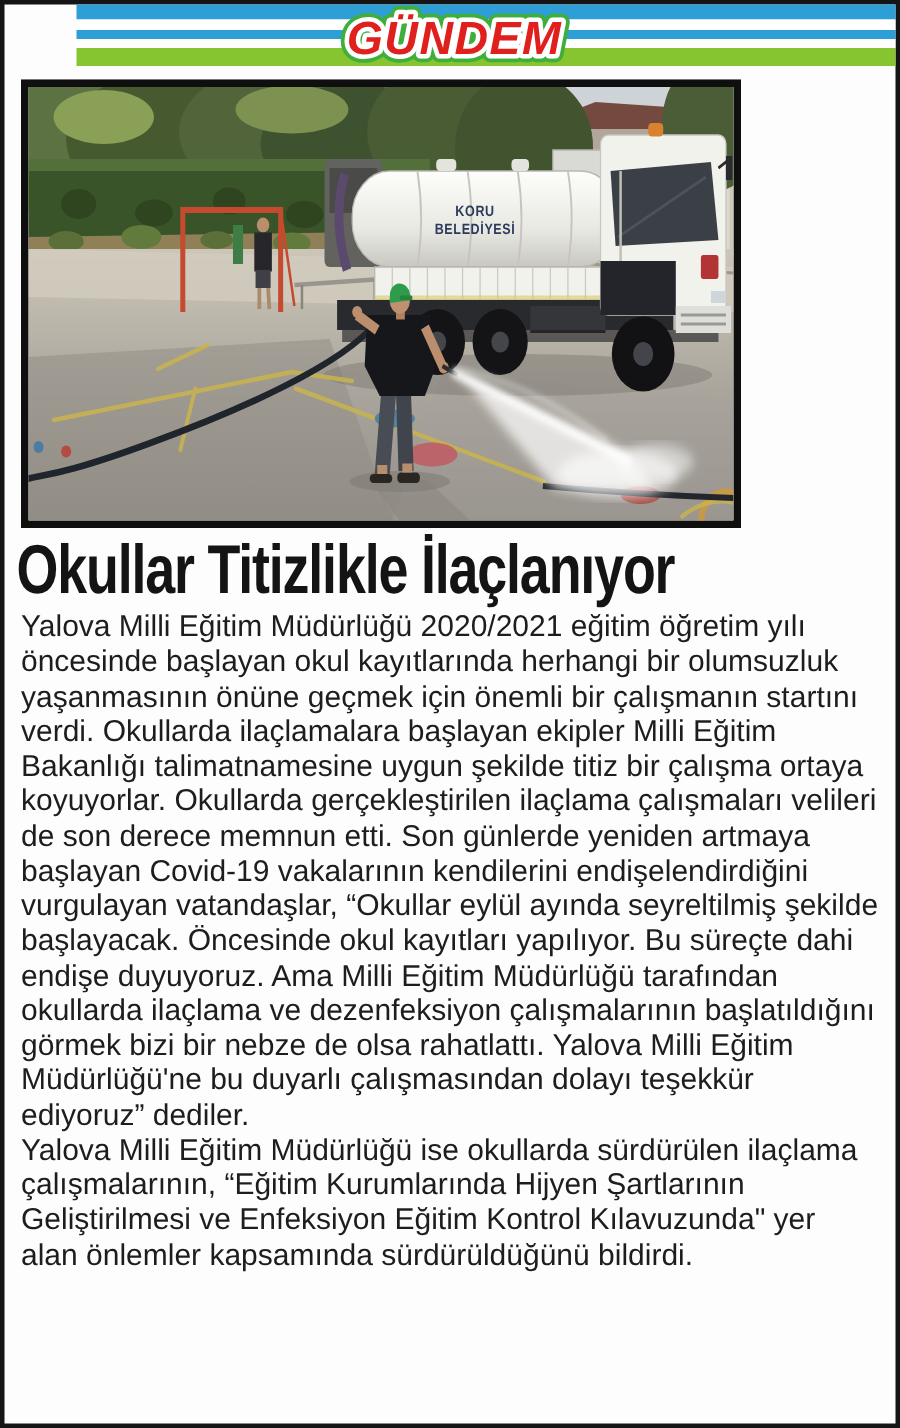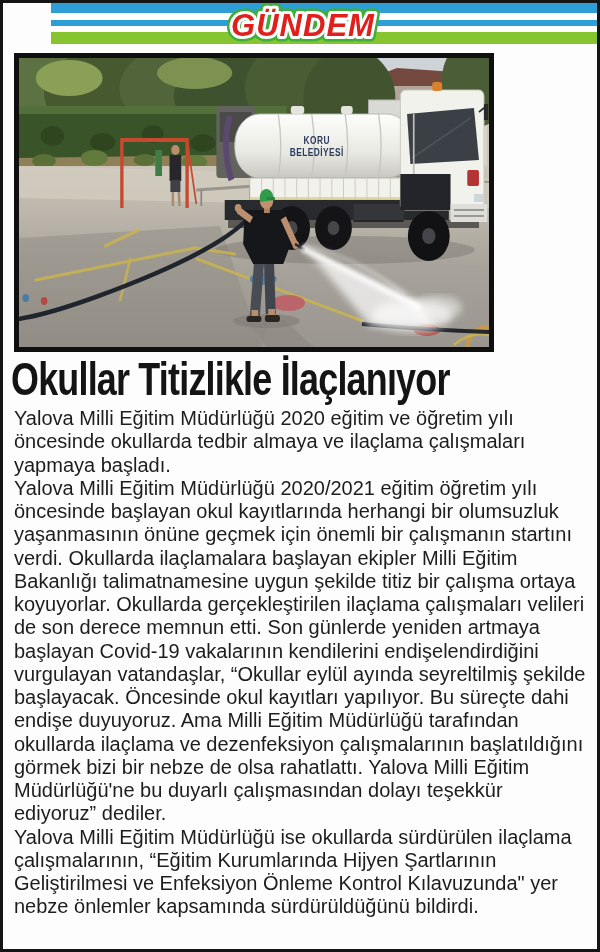--- a/index.html
+++ b/index.html
@@ -311,18 +311,17 @@
         <ellipse cx="470" cy="258" rx="48" ry="16" fill="#ffffff" opacity="0.6" filter="url(#blur4)"></ellipse>
         <ellipse cx="500" cy="250" rx="30" ry="12" fill="#ffffff" opacity="0.5" filter="url(#blur4)"></ellipse>
         <path d="M342,188 q60,10 120,48" fill="none" stroke="#ffffff" stroke-width="2" opacity="0.6" filter="url(#blur2)"></path>
       </g>
     </svg>
   </div>
 
   <h1 class="headline">Okullar Titizlikle İlaçlanıyor</h1>
 
   <div class="article">
-    <p>Yalova Milli Eğitim Müdürlüğü 2020 eğitim ve öğretim yılı öncesinde okullarda tedbir almaya ve ilaçlama çalışmaları yapmaya başladı.</p>
     <p>Yalova Milli Eğitim Müdürlüğü 2020/2021 eğitim öğretim yılı öncesinde başlayan okul kayıtlarında herhangi bir olumsuzluk yaşanmasının önüne geçmek için önemli bir çalışmanın startını verdi. Okullarda ilaçlamalara başlayan ekipler Milli Eğitim Bakanlığı talimatnamesine uygun şekilde titiz bir çalışma ortaya koyuyorlar. Okullarda gerçekleştirilen ilaçlama çalışmaları velileri de son derece memnun etti. Son günlerde yeniden artmaya başlayan Covid-19 vakalarının kendilerini endişelendirdiğini vurgulayan vatandaşlar, “Okullar eylül ayında seyreltilmiş şekilde başlayacak. Öncesinde okul kayıtları yapılıyor. Bu süreçte dahi endişe duyuyoruz. Ama Milli Eğitim Müdürlüğü tarafından okullarda ilaçlama ve dezenfeksiyon çalışmalarının başlatıldığını görmek bizi bir nebze de olsa rahatlattı. Yalova Milli Eğitim Müdürlüğü'ne bu duyarlı çalışmasından dolayı teşekkür ediyoruz” dediler.</p>
-    <p>Yalova Milli Eğitim Müdürlüğü ise okullarda sürdürülen ilaçlama çalışmalarının, “Eğitim Kurumlarında Hijyen Şartlarının Geliştirilmesi ve Enfeksiyon Önleme Kontrol Kılavuzunda" yer nebze önlemler kapsamında sürdürüldüğünü bildirdi.</p>
+    <p>Yalova Milli Eğitim Müdürlüğü ise okullarda sürdürülen ilaçlama çalışmalarının, “Eğitim Kurumlarında Hijyen Şartlarının Geliştirilmesi ve Enfeksiyon Eğitim Kontrol Kılavuzunda" yer alan önlemler kapsamında sürdürüldüğünü bildirdi.</p>
   </div>
 
 </div>
 
 </body></html>

